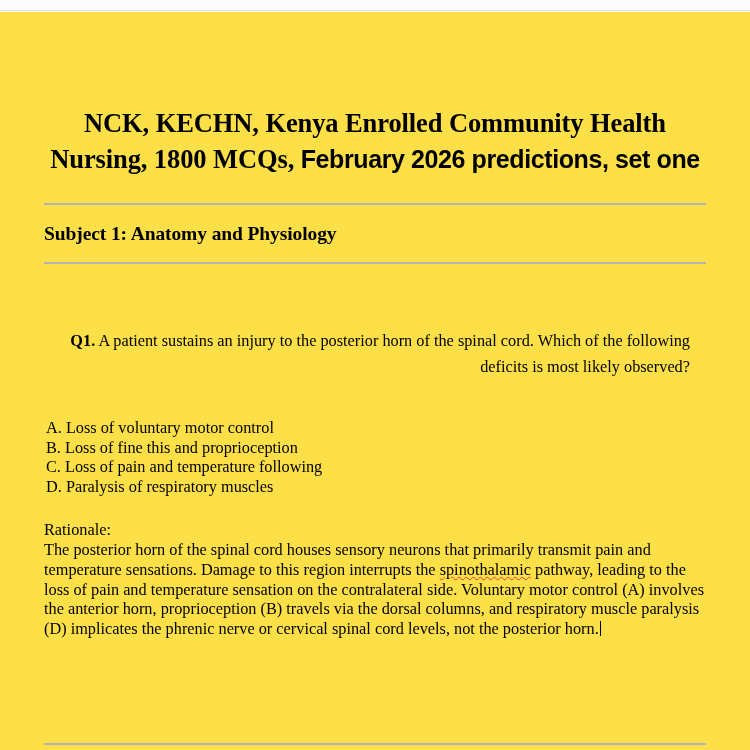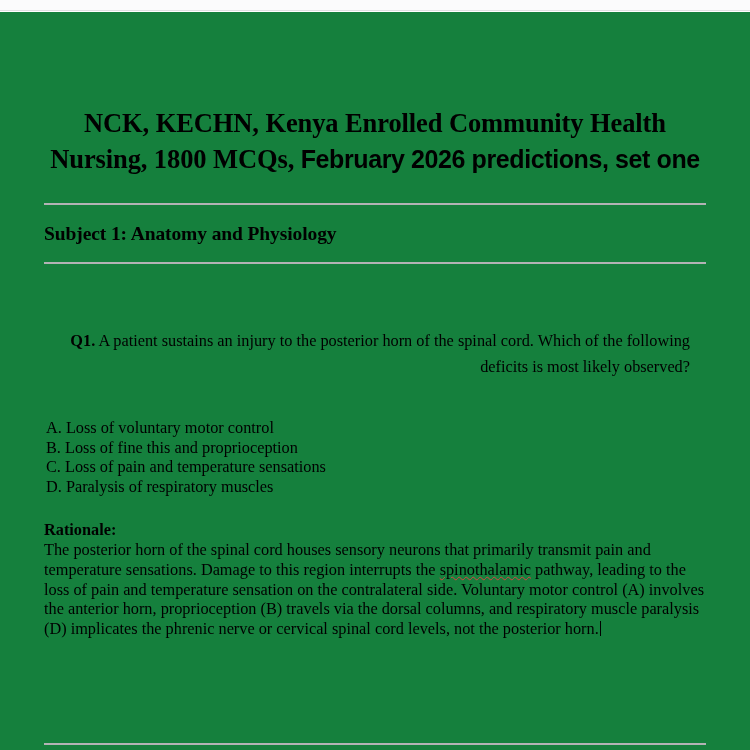--- a/index.html
+++ b/index.html
@@ -27,21 +27,21 @@
     border-bottom: 1px solid #dfe0e2;
     box-sizing: border-box;
   }
 
   
   .page {
     position: absolute;
     top: 12px; left: 0;
     width: 750px;
     height: 738px;
-    background: #15803d;
+    background: #fde047;
   }
 
   .content {
     margin: 0 auto;
     width: 662px;
     padding-top: 93px;
     box-sizing: border-box;
   }
 
   
@@ -113,21 +113,21 @@
     font-size: 16.3px;
     line-height: 19.6px;
     font-weight: bold;
   }
 
   .rationale-label {
     margin: 0;
     padding-top: 21px;
     font-size: 16.3px;
     line-height: 19.6px;
-    font-weight: bold;
+    font-weight: normal;
   }
 
   .rationale-body {
     margin: 0;
     padding-top: 1px;
     font-size: 16.3px;
     line-height: 19.6px;
     text-align: left;
   }
 
@@ -179,21 +179,21 @@
 
     <hr class="rule rule-bottom">
 
     <div class="qa-block">
 
       <p class="q-stem"><span class="q-num">Q1.</span><span> A patient sustains an injury to the posterior horn of the spinal cord. Which of the following deficits is most likely observed?</span></p>
 
       <ul class="options">
         <li>A. Loss of voluntary motor control</li>
         <li>B. Loss of fine this and proprioception</li>
-        <li>C. Loss of pain and temperature sensations</li>
+        <li>C. Loss of pain and temperature following</li>
         <li>D. Paralysis of respiratory muscles</li>
       </ul>
 
 
       <p class="rationale-label">Rationale:</p>
 
       <p class="rationale-body"><span>The posterior horn of the spinal cord houses sensory neurons that primarily transmit pain and temperature sensations. Damage to this region interrupts the </span><span class="misspelled">spinothalamic</span><span> pathway, leading to the loss of pain and temperature sensation on the contralateral side. Voluntary motor control (A) involves the anterior horn, proprioception (B) travels via the dorsal columns, and respiratory muscle paralysis (D) implicates the phrenic nerve or cervical spinal cord levels, not the posterior horn.</span><span class="caret"></span></p>
 
     </div>
   </div>

